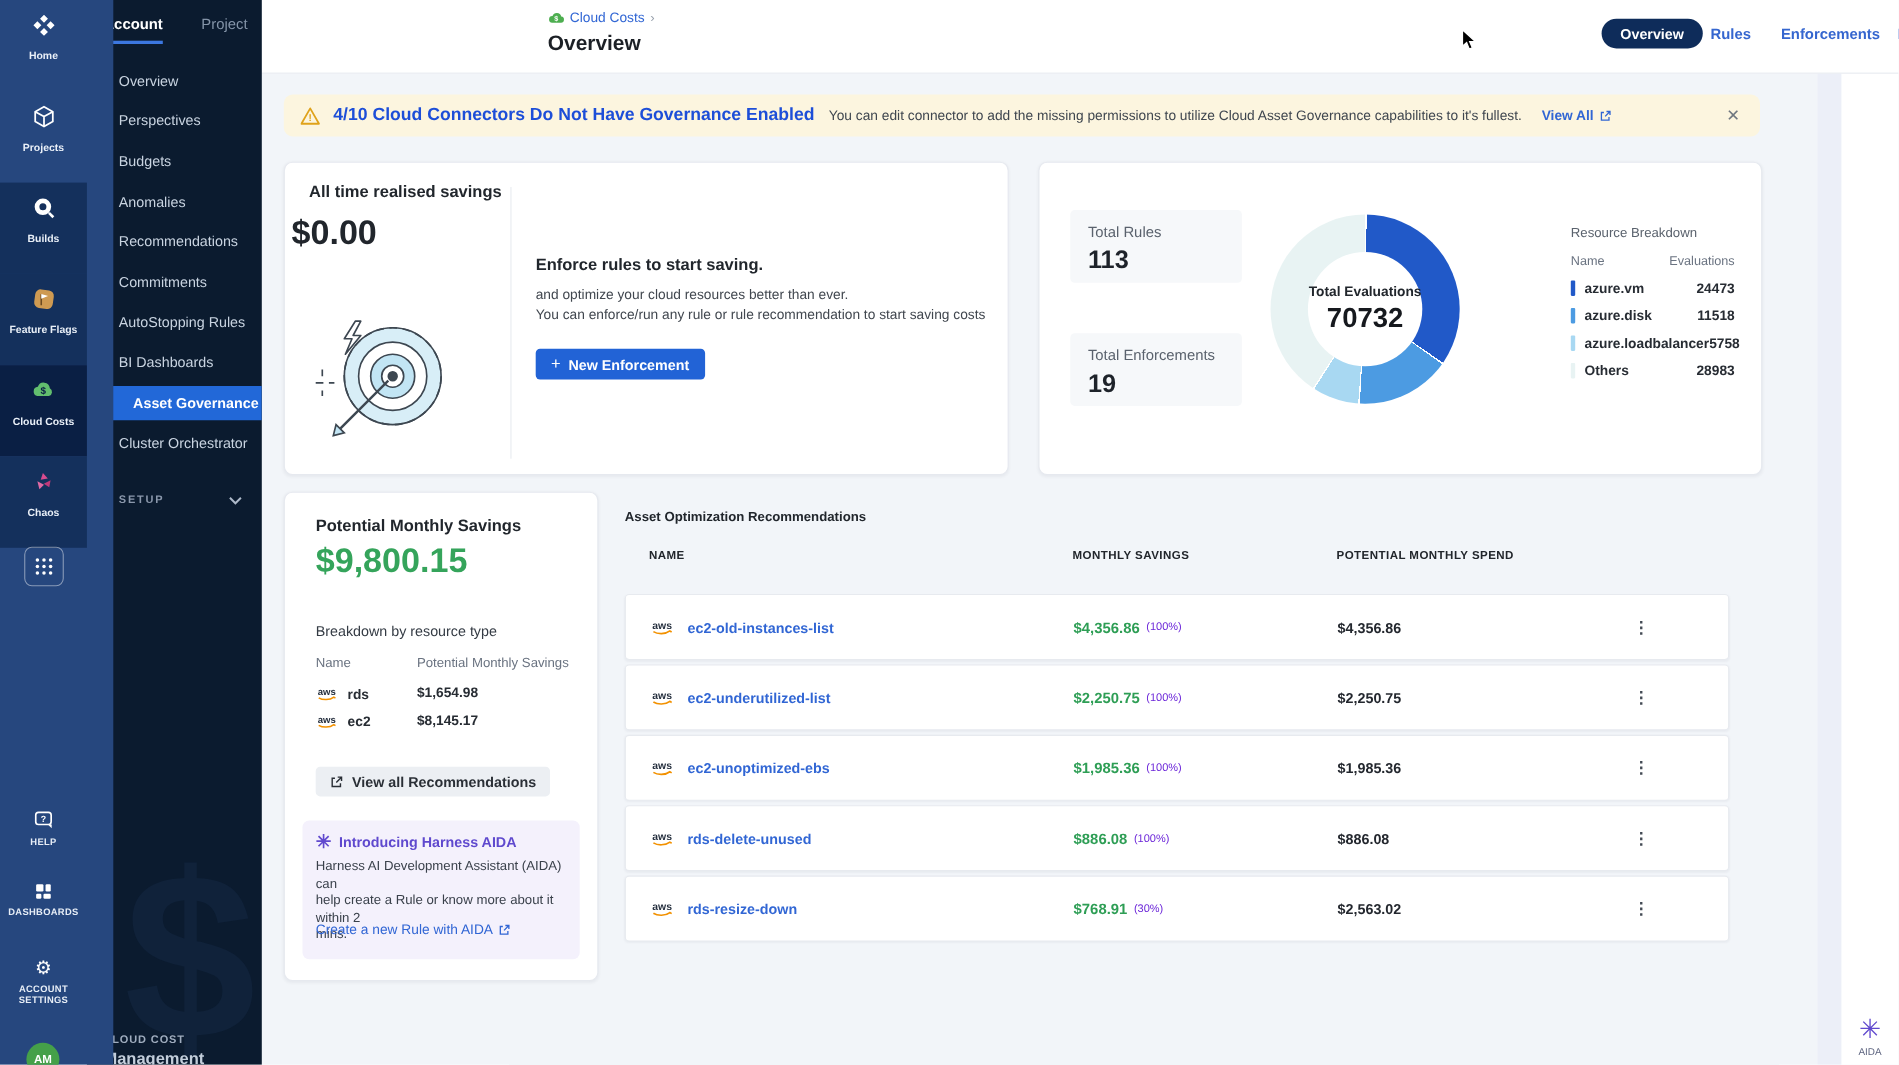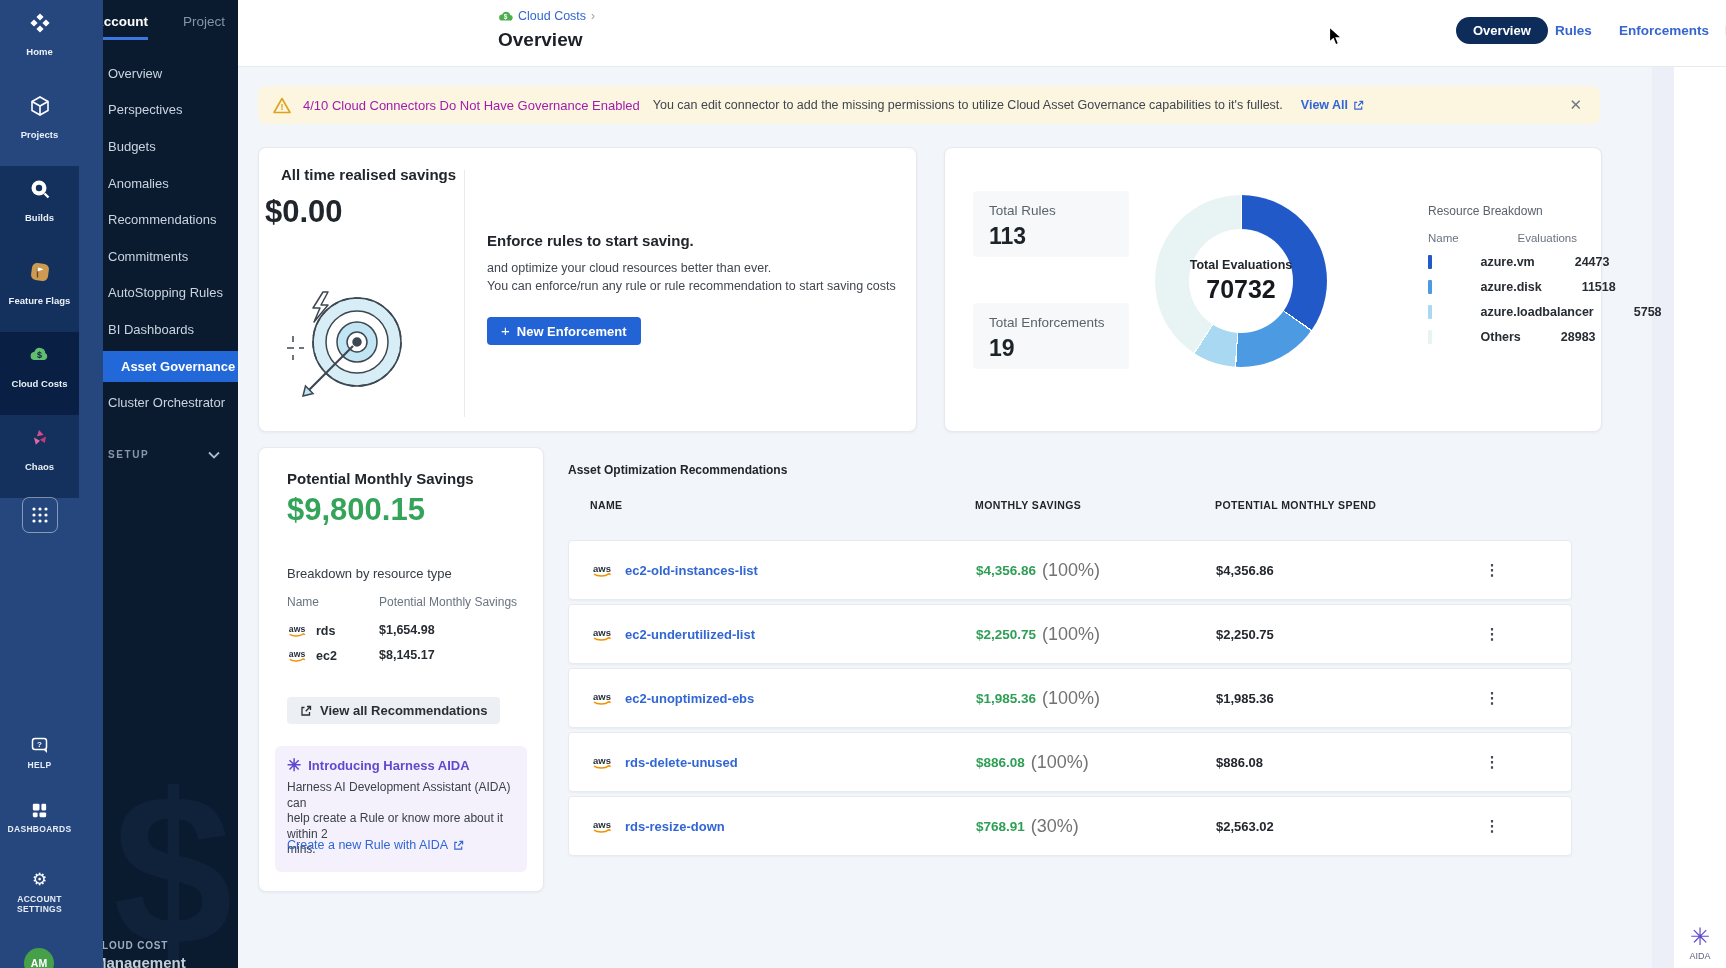--- a/index.html
+++ b/index.html
@@ -48,21 +48,21 @@
             color:#fff;font-size:13px;font-weight:600;display:flex;align-items:center;cursor:pointer;}
   .nav-link{position:absolute;top:23px;font-size:13.5px;font-weight:600;color:#3566CF;cursor:pointer;}
 
   .content{position:absolute;left:238px;top:66px;width:1414px;bottom:0;background:#F2F5F9;z-index:1;}
   .scroll-strip{position:absolute;left:1652px;top:66px;width:22px;bottom:0;background:#ECEFF8;cursor:pointer;}
 
   
   .banner{position:absolute;left:20px;top:20px;width:1342px;height:38px;background:#FCF5DF;border-radius:8px;
           display:flex;align-items:center;}
   .banner .b-icon{margin-left:15px;}
-  .banner .b-bold{margin-left:12px;font-size:13px;font-weight:400;color:#a21caf;}
+  .banner .b-bold{margin-left:12px;font-size:16px;font-weight:700;color:#1d4ed8;}
   .banner .b-msg{margin-left:13px;font-size:12.5px;color:#3F464F;}
   .banner .b-link{margin-left:18px;font-size:12.5px;font-weight:600;color:#3166D4;display:flex;align-items:center;gap:5px;cursor:pointer;}
   .banner .b-close{position:absolute;right:18px;font-size:15px;color:#6F7780;cursor:pointer;}
 
   .card{position:absolute;background:#fff;border:1px solid #E6E9EF;border-radius:8px;box-shadow:0 1px 3px rgba(16,24,40,.05);}
 
   
   .c1{left:20px;top:81px;width:657px;height:283px;}
   .c1-title{position:absolute;left:22px;top:18px;font-size:15px;font-weight:700;color:#21262C;}
   .c1-amount{position:absolute;left:6px;top:46px;font-size:31px;font-weight:700;color:#21262C;}
@@ -80,21 +80,21 @@
   .stat-tile .s-label{position:absolute;left:16px;top:12px;font-size:13.5px;color:#5A626D;}
   .stat-tile .s-value{position:absolute;left:16px;top:32px;font-size:23px;font-weight:700;color:#1E232A;}
   .donut-wrap{position:absolute;left:210px;top:47px;width:172px;height:172px;}
   .donut{width:172px;height:172px;border-radius:50%;}
   .donut-hole{position:absolute;left:34px;top:34px;width:104px;height:104px;border-radius:50%;background:#fff;}
   .donut-c-label{position:absolute;left:0;right:0;top:63px;text-align:center;font-size:12.5px;font-weight:700;color:#21262C;}
   .donut-c-value{position:absolute;left:0;right:0;top:80px;text-align:center;font-size:25px;font-weight:700;color:#16191E;}
   .legend{position:absolute;left:483px;top:56px;width:149px;}
   .legend .lg-title{font-size:12px;color:#5A626D;}
   .lg-head{display:flex;justify-content:space-between;margin-top:14px;font-size:11.5px;color:#6A7381;}
-  .lrow{display:flex;align-items:center;margin-top:11px;height:14px;gap:40px;}
+  .lrow{display:flex;align-items:center;margin-top:11px;height:14px;}
   .chip{width:3.5px;height:14px;border-radius:1px;flex:none;}
   .lname{margin-left:9px;font-size:12.5px;font-weight:600;color:#272C33;}
   .lval{margin-left:auto;font-size:12.5px;font-weight:600;color:#272C33;}
 
   
   .c3{left:20px;top:381px;width:284px;height:443px;}
   .c3-title{position:absolute;left:28px;top:22px;font-size:15px;font-weight:700;color:#21262C;}
   .c3-amount{position:absolute;left:28px;top:44px;font-size:31px;font-weight:700;color:#35A45B;}
   .c3-bd{position:absolute;left:28px;top:118px;font-size:13px;color:#343B44;}
   .c3-th{position:absolute;top:147px;font-size:12px;color:#6A7381;}
@@ -112,21 +112,21 @@
   .rec-title{position:absolute;left:330px;top:397px;font-size:12px;font-weight:700;color:#21262C;}
   .rec-head{position:absolute;left:330px;top:433px;width:1002px;font-size:10.5px;font-weight:700;
             letter-spacing:.4px;color:#22262C;}
   .rec-head span{position:absolute;top:0;}
   .rec-row{position:absolute;left:330px;width:1002px;height:58px;background:#fff;border:1px solid #E7EAEF;
            border-radius:4px;box-shadow:0 1px 2px rgba(16,24,40,.04);}
   .rec-name{position:absolute;left:22px;top:0;height:58px;display:flex;align-items:center;gap:10px;}
   .rec-name a{font-size:13px;font-weight:600;color:#3166D4;text-decoration:none;cursor:pointer;}
   .rec-sav{position:absolute;left:407px;top:0;height:58px;display:flex;align-items:center;gap:6px;}
   .rec-sav .amt{font-size:13.5px;font-weight:700;color:#2E9E55;}
-  .rec-sav .pct{font-size:18px;color:#737373;}
+  .rec-sav .pct{font-size:10px;color:#6d28d9;}
   .rec-spend{position:absolute;left:647px;top:0;height:58px;display:flex;align-items:center;
              font-size:13px;font-weight:600;color:#23272E;}
   .kebab{position:absolute;left:913px;top:0;height:58px;width:20px;display:flex;align-items:center;justify-content:center;
          font-size:15px;font-weight:700;color:#434A54;cursor:pointer;letter-spacing:0;}
 
   .floating-aida{position:absolute;left:1680px;top:925px;width:40px;text-align:center;cursor:pointer;z-index:6;}
   .floating-aida .fa-icon{font-size:24px;color:#6049CE;line-height:24px;}
   .floating-aida .fa-label{font-size:9px;color:#5E6580;margin-top:2px;}
 
   .cursor{position:absolute;left:1328px;top:26px;z-index:50;pointer-events:none;}

